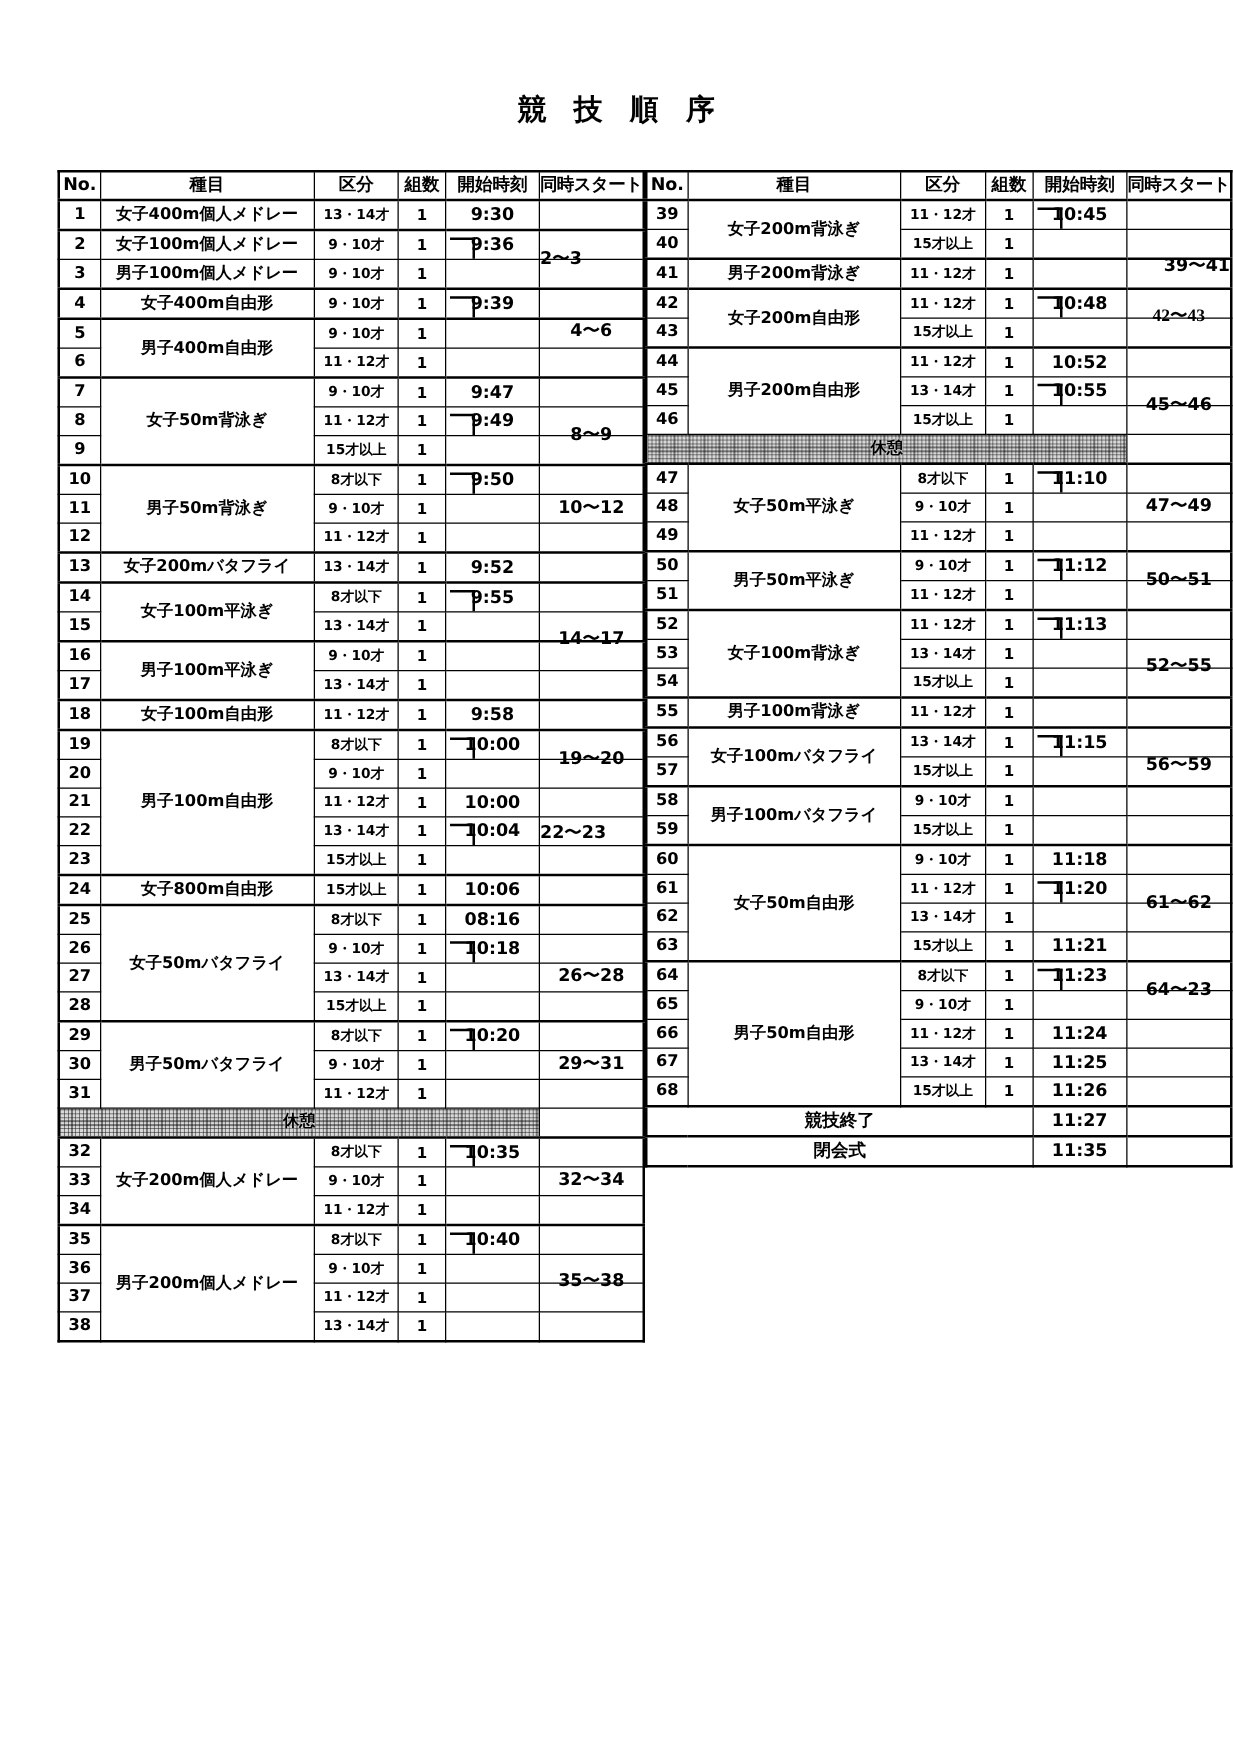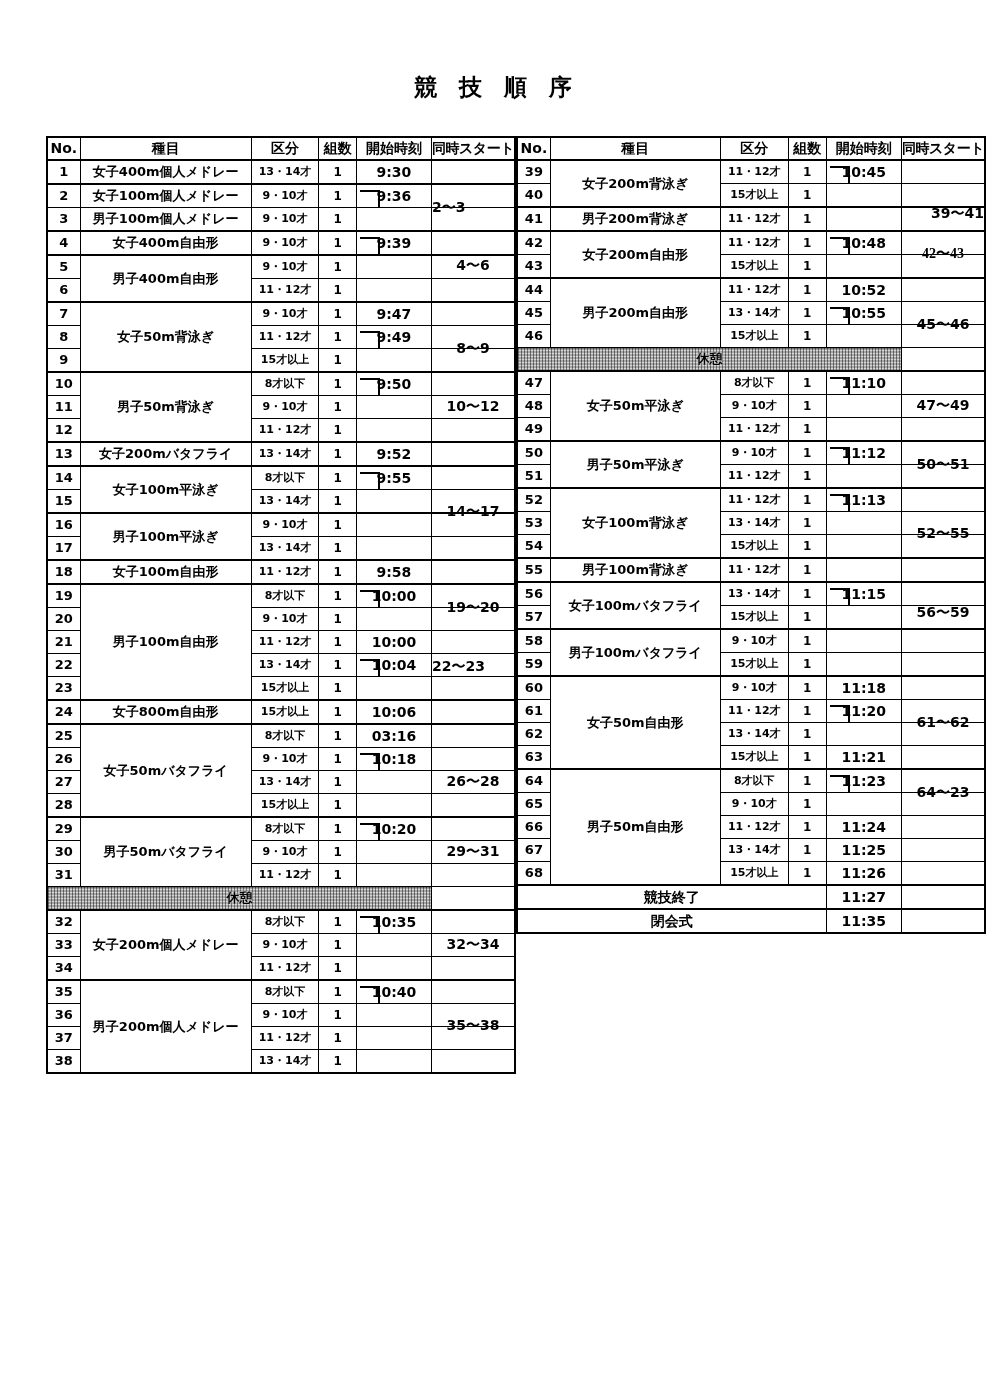--- a/index.html
+++ b/index.html
@@ -343,21 +343,21 @@
             <td class="dv topthick">15才以上</td>
             <td class="gp topthick">1</td>
             <td class="tm topthick"><span>10:06</span></td>
             <td class="sim topthick"></td>
           </tr>
           <tr>
             <td class="no topthick">25</td>
             <td class="ev topthick" rowspan="4">女子50mバタフライ</td>
             <td class="dv topthick">8才以下</td>
             <td class="gp topthick">1</td>
-            <td class="tm topthick"><span>03:16</span></td>
+            <td class="tm topthick"><span>08:16</span></td>
             <td class="sim topthick"></td>
           </tr>
           <tr>
             <td class="no">26</td>
             <td class="dv">9・10才</td>
             <td class="gp">1</td>
             <td class="tm"><div class="brk" style="top: 5px; height: 56px;"></div><span>10:18</span></td>
             <td class="sim" style="position: relative; overflow: visible;">
               <div style="position: absolute; left: 0px; right: 0px; top: 22px; line-height: 22px; text-align: center; font-size: 14px; white-space: nowrap;">26〜28</div>
             </td>

